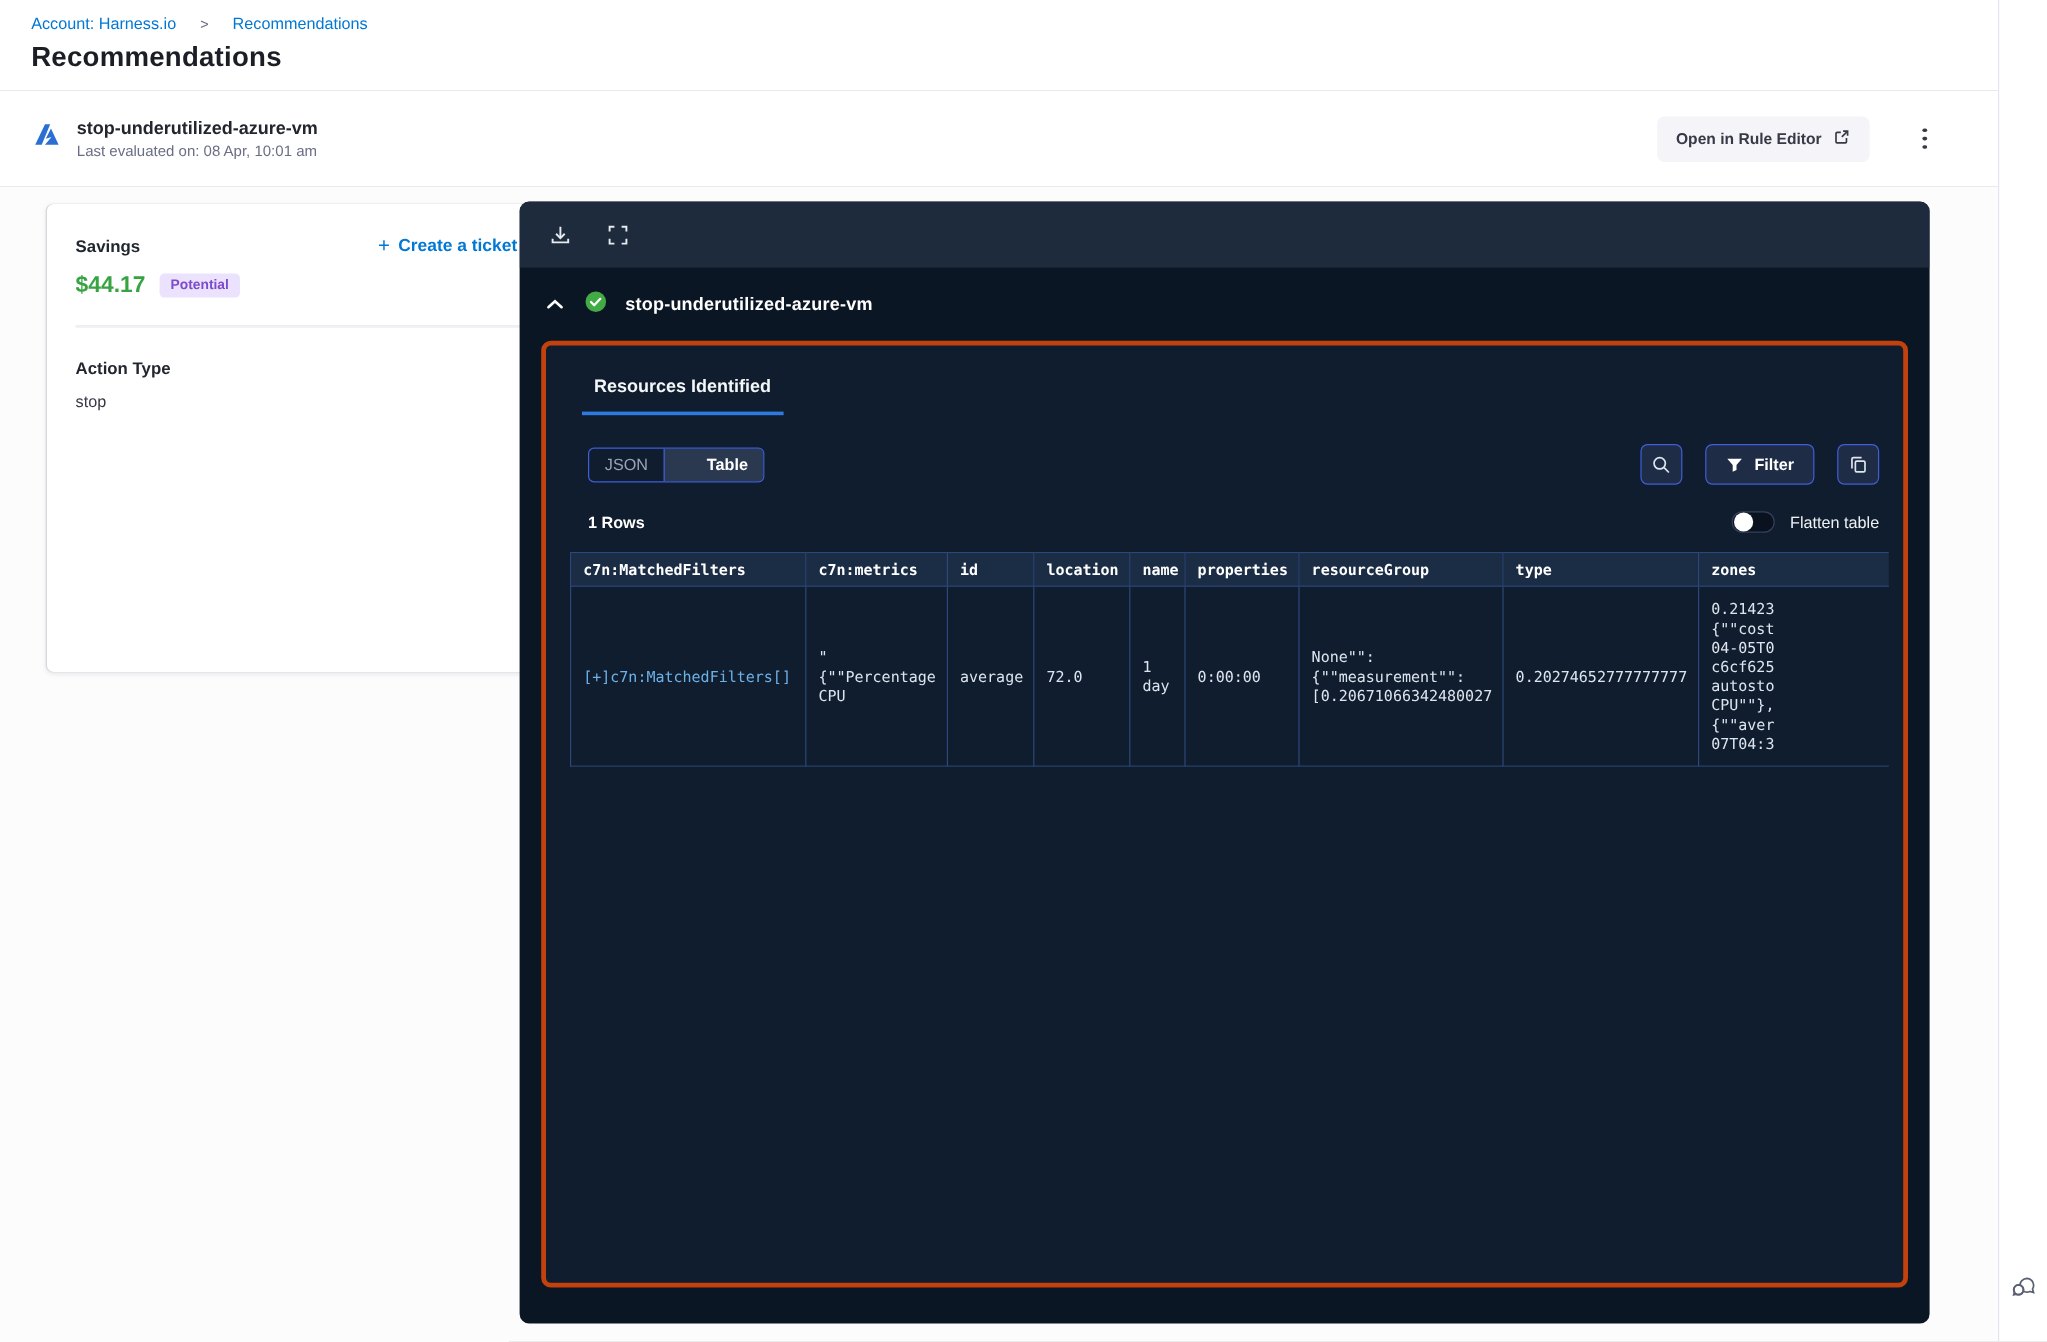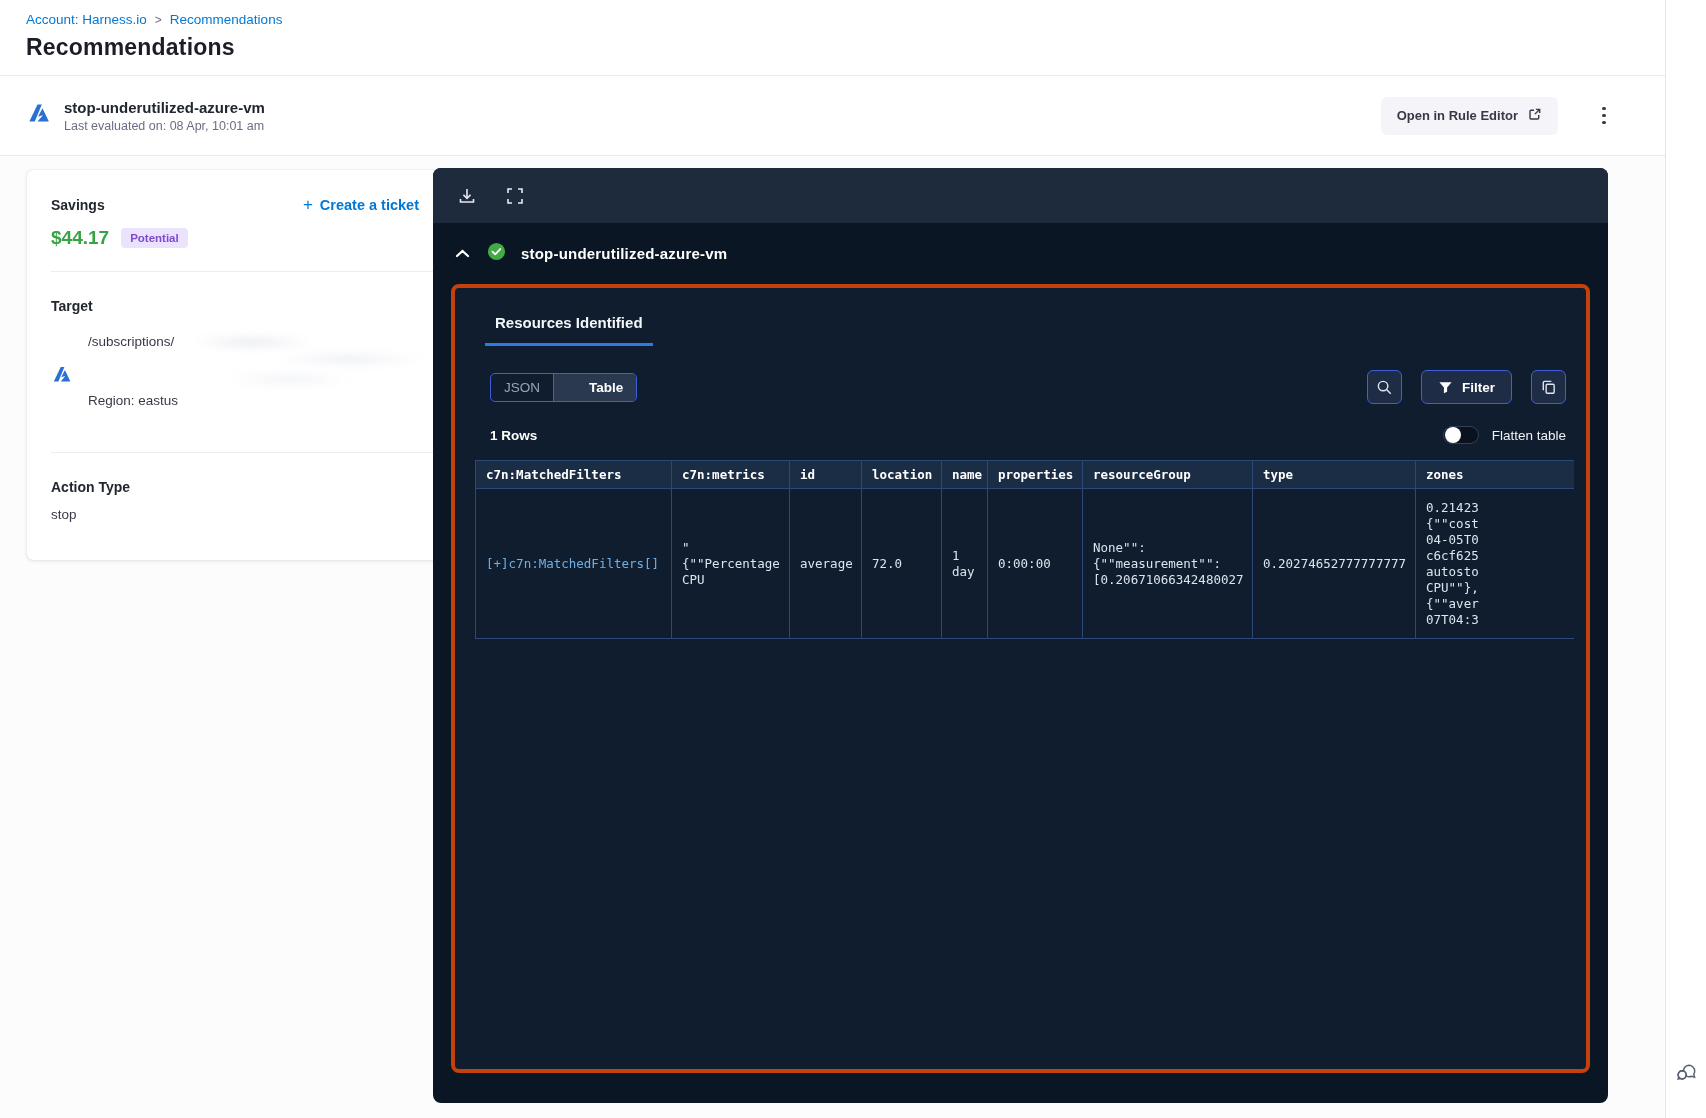--- a/index.html
+++ b/index.html
@@ -2,21 +2,21 @@
 <html><head>
 <meta charset="utf-8">
 <style>
   * { margin:0; padding:0; box-sizing:border-box; }
   html,body { width:1706px; height:1118px; background:#fff; overflow:hidden;
               font-family:"Liberation Sans", sans-serif; -webkit-font-smoothing:antialiased; }
   .page { position:relative; width:1706px; height:1118px; background:#fff; }
 
   
   .top-header { height:76px; padding:12px 0 0 26px; border-bottom:1px solid #e8e8ee; background:#fff; }
-  .breadcrumb { font-size:13.5px; display:flex; gap:8px; align-items:center; }
+  .breadcrumb { font-size:13.5px; display:flex; gap:20px; align-items:center; }
   .breadcrumb a { color:#0278d5; text-decoration:none; cursor:pointer; }
   .crumb-sep { color:#6b6d85; font-size:12px; }
   h1.page-title { margin-top:7px; font-size:23px; font-weight:700; color:#1c1e26; letter-spacing:.2px; }
 
   
   .rec-header { height:80px; display:flex; align-items:center; padding:0 26px; border-bottom:1px solid #e8e8ee; background:#fff; }
   .rec-id { display:flex; align-items:center; gap:12px; }
   .rec-titles .rec-name { font-size:15px; font-weight:700; color:#22272f; }
   .rec-titles .rec-sub { font-size:12.5px; color:#6b6d85; margin-top:3px; }
   .rec-header .spacer { flex:1; }
@@ -24,21 +24,21 @@
                      border:none; border-radius:6px; font-size:13px; font-weight:700; color:#383946;
                      font-family:"Liberation Sans",sans-serif; cursor:pointer; margin-right:34px; }
   .kebab { width:24px; height:28px; display:flex; flex-direction:column; justify-content:center; align-items:center; gap:3.5px;
            background:none; border:none; cursor:pointer; margin-right:64px; }
   .kebab i { width:3.5px; height:3.5px; border-radius:50%; background:#383946; }
 
   
   .content { position:relative; width:1665px; height:962px; background:#fcfcfd; }
 
   
-  .details-card { position:absolute; left:27px; top:14px; width:416px; height:390px; background:#fff;
+  .details-card { position:absolute; left:39px; top:14px; width:416px; height:390px; background:#fff;
                   border-radius:6px; box-shadow:0 0 1px rgba(40,41,61,.2), 0 1px 4px rgba(96,97,112,.14); }
   .card-section { padding:26px 24px 22px 24px; }
   .card-row { display:flex; align-items:center; }
   .section-label { font-size:14px; font-weight:700; color:#22272f; }
   .create-ticket { margin-left:auto; display:flex; align-items:center; gap:7px; color:#0278d5;
                    font-size:14.5px; font-weight:700; text-decoration:none; cursor:pointer; }
   .plus-glyph { font-size:17px; font-weight:400; line-height:1; }
   .savings-row { margin-top:14px; display:flex; align-items:center; gap:12px; }
   .savings-value { font-size:19px; font-weight:700; color:#38a343; }
   .potential-badge { font-size:11.5px; font-weight:700; color:#7d4bcb; background:#ebe2fd; border-radius:4px; padding:4px 9px; }
@@ -159,34 +159,20 @@
             <span class="plus-glyph">+</span>
             <span>Create a ticket</span>
           </a>
         </div>
         <div class="savings-row">
           <span class="savings-value">$44.17</span>
           <span class="potential-badge">Potential</span>
         </div>
       </div>
       <hr class="card-divider">
-      <div class="card-section">
-        <div class="section-label">Target</div>
-        <div class="target-body">
-          <div class="redact"></div>
-          <div class="target-path">/subscriptions/</div>
-          <span class="target-azure">
-            <svg width="22" height="22" viewBox="0 0 24 24">
-              <polygon points="10.6,3.2 3.1,19 8.1,19 14.6,3.2" fill="#2a70d2"></polygon>
-              <polygon points="15.2,6.6 11.2,14.4 15.6,13.1 10.6,19 21.1,19" fill="#2a70d2"></polygon>
-            </svg>
-          </span>
-          <div class="target-region">Region: eastus</div>
-        </div>
-      </div>
       <hr class="card-divider">
       <div class="card-section">
         <div class="section-label">Action Type</div>
         <div class="action-value">stop</div>
       </div>
     </div>
 
     <div class="results-panel">
       <div class="panel-toolbar">
         <button class="tool-btn">

